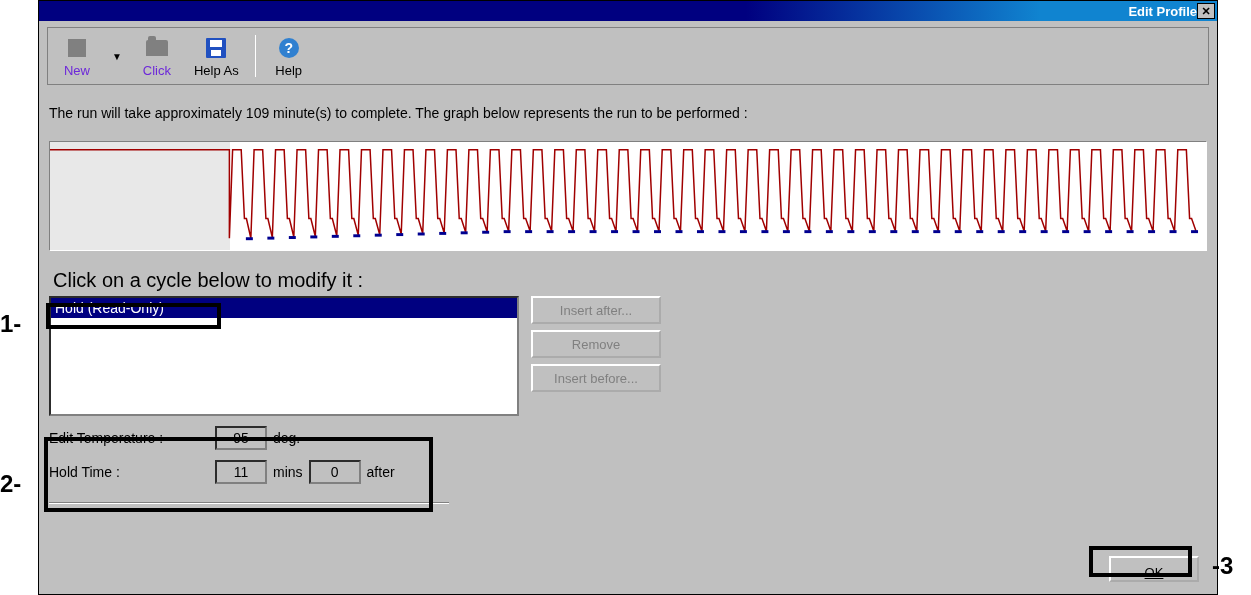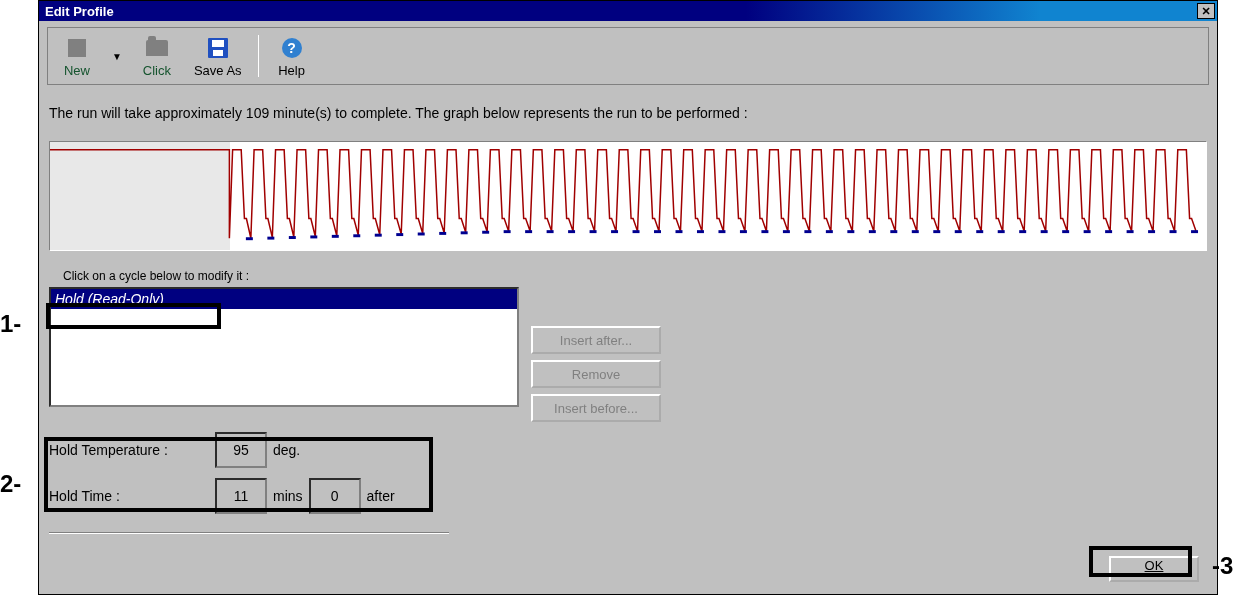--- a/index.html
+++ b/index.html
@@ -10,61 +10,61 @@
     .ann-2 { left: 0px; top: 470px; }
     .ann-3 { left: 1212px; top: 552px; }
     
     .callout-box { position: absolute; border: 4px solid #000; z-index: 50; pointer-events: none; }
     .cb-1 { left: 46px; top: 303px; width: 175px; height: 26px; }
     .cb-2 { left: 44px; top: 437px; width: 389px; height: 75px; }
     .cb-3 { left: 1089px; top: 546px; width: 103px; height: 31px; }
     
     .window { position: absolute; left: 38px; top: 0; width: 1180px; height: 595px; background: #c0c0c0; border: 1px solid #000; }
     
-    .titlebar { height: 20px; background: linear-gradient(to right, #000080 60%, #1084d0 85%, #1084d0); display: flex; align-items: center; color: #fff; font-weight: bold; padding: 0 2px; }
+    .titlebar { height: 20px; background: linear-gradient(to right, #000080 60%, #1084d0 85%, #1084d0); display: flex; align-items: center; color: #fff; font-weight: bold; padding: 0 2px; text-align: right; }
     .titlebar-text { flex: 1; padding-left: 4px; font-size: 13px; }
     .close-btn { width: 18px; height: 16px; background: #c0c0c0; border: 1px solid #000; display: flex; align-items: center; justify-content: center; font-weight: bold; font-size: 11px; color: #000; cursor: pointer; }
     
     .toolbar { margin: 6px 8px 4px 8px; background: #c0c0c0; border: 1px solid #808080; padding: 2px 4px; display: flex; align-items: center; gap: 4px; height: 58px; }
-    .tb-btn { display: flex; flex-direction: column; align-items: center; justify-content: center; padding: 2px 8px; color: #14532d; cursor: pointer; min-width: 50px; }
+    .tb-btn { display: flex; flex-direction: column; align-items: center; justify-content: center; padding: 2px 8px; color: #6d28d9; cursor: pointer; min-width: 50px; }
     .tb-btn.enabled { color: #000; }
     .tb-icon { width: 26px; height: 26px; display: flex; align-items: center; justify-content: center; margin-bottom: 2px; }
     .tb-sep { width: 1px; height: 42px; background: #808080; border-right: 1px solid #fff; margin: 0 4px; }
     .tb-dropdown { font-size: 10px; color: #000; padding: 0 6px; }
     
     .icon-new { width: 18px; height: 18px; background: #808080; }
     .icon-open { width: 22px; height: 16px; background: #808080; border-radius: 2px 2px 0 0; position: relative; }
     .icon-open::before { content:""; position:absolute; top:-4px; left:2px; width:8px; height:4px; background:#808080; border-radius: 2px 2px 0 0; }
     .icon-save { width: 20px; height: 20px; background: #2050c0; position: relative; border-radius: 1px; }
     .icon-save::before { content:""; position:absolute; top:2px; left:4px; width:12px; height:7px; background:#fff; }
     .icon-save::after { content:""; position:absolute; bottom:2px; left:5px; width:10px; height:6px; background:#fff; }
     .icon-help { width: 20px; height: 20px; background: #3080d0; border-radius: 50%; color:#fff; display:flex; align-items:center; justify-content:center; font-weight:bold; font-size:14px; }
     
     .info-text { margin: 20px 10px; font-size: 14px; }
     
     .graph { margin: 4px 10px; height: 110px; background: #fff; border: 1px solid #808080; border-right-color:#fff; border-bottom-color:#fff; position: relative; overflow: hidden; }
     .graph-hold { position: absolute; left: 0; top: 0; width: 180px; height: 100%; background: #e8e8e8; }
     .graph-svg { position: absolute; left:0; top:0; width:100%; height:100%; }
     
-    .modify-label { margin: 18px 10px 4px 24px; font-size: 12px; }
+    .modify-label { margin: 18px 10px 4px 14px; font-size: 20px; }
     
     .cycle-row { display: flex; margin: 0 10px; gap: 12px; }
-    .cycle-list { width: 470px; height: 120px; background: #fff; border: 2px inset #808080; font-style: italic; }
+    .cycle-list { width: 470px; height: 120px; background: #fff; border: 2px inset #808080; }
     .cycle-item { padding: 2px 4px; font-size: 14px; cursor: pointer; }
     .cycle-item.selected { background: #000080; color: #fff; }
     
-    .btn-col { display: flex; flex-direction: column; gap: 6px; margin-top: 39px; }
+    .btn-col { display: flex; flex-direction: column; gap: 6px; }
     .btn { width: 130px; height: 28px; background: #c0c0c0; border: 2px outset #fff; color: #808080; font-size: 13px; display:flex; align-items:center; justify-content:center; cursor: pointer; }
     
     .hold-params { margin: 10px 10px 0 10px; display: flex; flex-direction: column; gap: 10px; }
     .param-row { display: flex; align-items: center; gap: 6px; font-size: 14px; }
     .param-label { width: 160px; }
-    .param-input { width: 52px; height: 36px; background: #c0c0c0; border: 2px inset #808080; text-align: center; font-size: 14px; display:flex; align-items:center; justify-content:center; }
-    
-    .ok-btn { position: absolute; right: 18px; bottom: 12px; width: 90px; height: 26px; background: #c0c0c0; border: 2px outset #fff; display:flex; align-items:flex-start; justify-content:center; font-size: 13px; cursor:pointer; }
+    .param-input { width: 52px; height: 24px; background: #c0c0c0; border: 2px inset #808080; text-align: center; font-size: 14px; display:flex; align-items:center; justify-content:center; }
+    
+    .ok-btn { position: absolute; right: 18px; bottom: 12px; width: 90px; height: 26px; background: #c0c0c0; border: 2px outset #fff; display:flex; align-items:flex-end; justify-content:center; font-size: 13px; cursor:pointer; }
     .ok-btn span { text-decoration: underline; text-decoration-color: #000; }
     
     .hr-line { margin: 18px 10px 0 10px; width: 400px; border-top: 1px solid #808080; border-bottom: 1px solid #fff; }
   </style>
 </head>
 <body>
 
 <div class="annotation ann-1"><span>1</span>-</div>
 <div class="annotation ann-2"><span>2</span>-</div>
 <div class="annotation ann-3">-<span>3</span></div>
@@ -92,21 +92,21 @@
     <div class="tb-btn">
       <div class="tb-icon">
           <div class="icon-open"></div>
         </div>
       <div>Click</div>
     </div>
     <div class="tb-btn enabled">
       <div class="tb-icon">
           <div class="icon-save"></div>
         </div>
-      <div>Save As</div>
+      <div>Help As</div>
     </div>
     <div class="tb-sep"></div>
     <div class="tb-btn enabled">
       <div class="tb-icon">
           <div class="icon-help">?</div>
         </div>
       <div>Help</div>
     </div>
   </div>
 
@@ -174,21 +174,21 @@
     </div>
     <div class="btn-col">
       <div class="btn">Insert after...</div>
       <div class="btn">Remove</div>
       <div class="btn">Insert before...</div>
     </div>
   </div>
 
   <div class="hold-params">
     <div class="param-row">
-      <div class="param-label">Hold Temperature :</div>
+      <div class="param-label">Edit Temperature :</div>
       <div class="param-input">95</div>
       <div>deg.</div>
     </div>
     <div class="param-row">
       <div class="param-label">Hold Time :</div>
       <div class="param-input">11</div>
       <div>mins</div>
       <div class="param-input">0</div>
       <div>after</div>
     </div>

